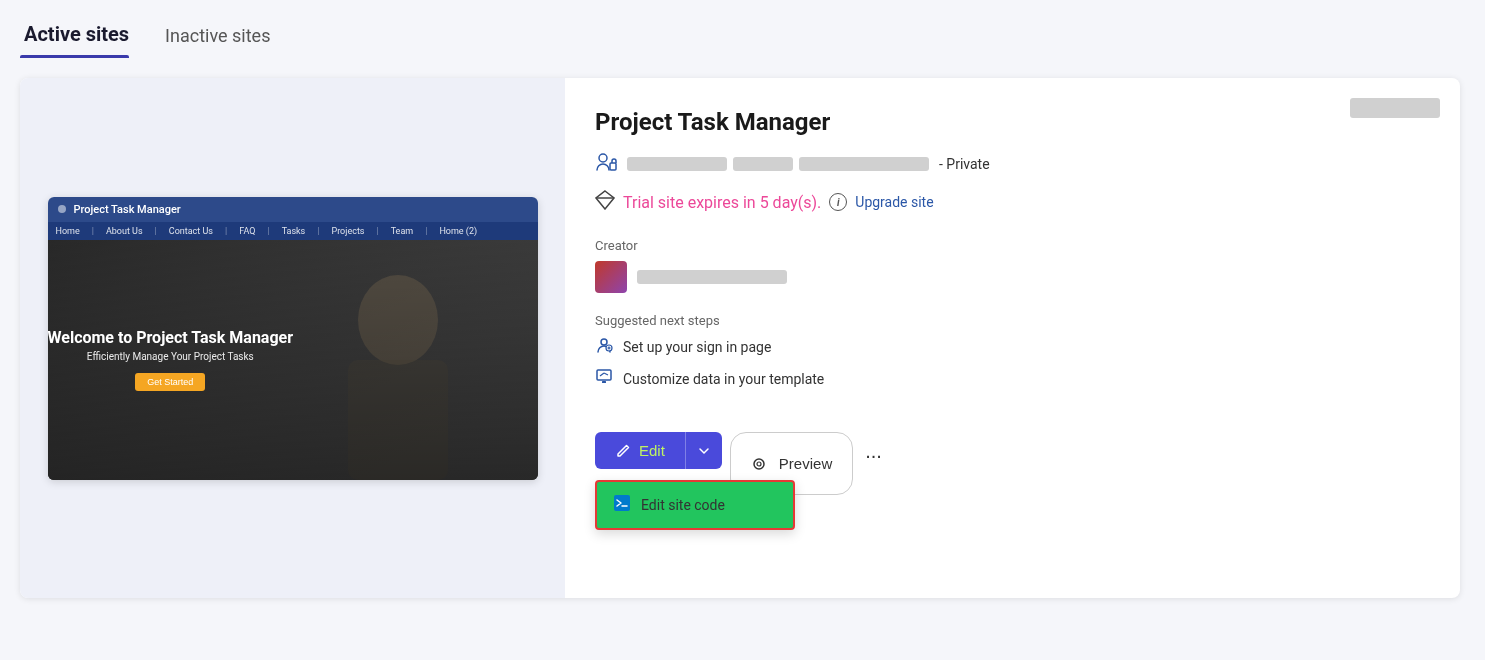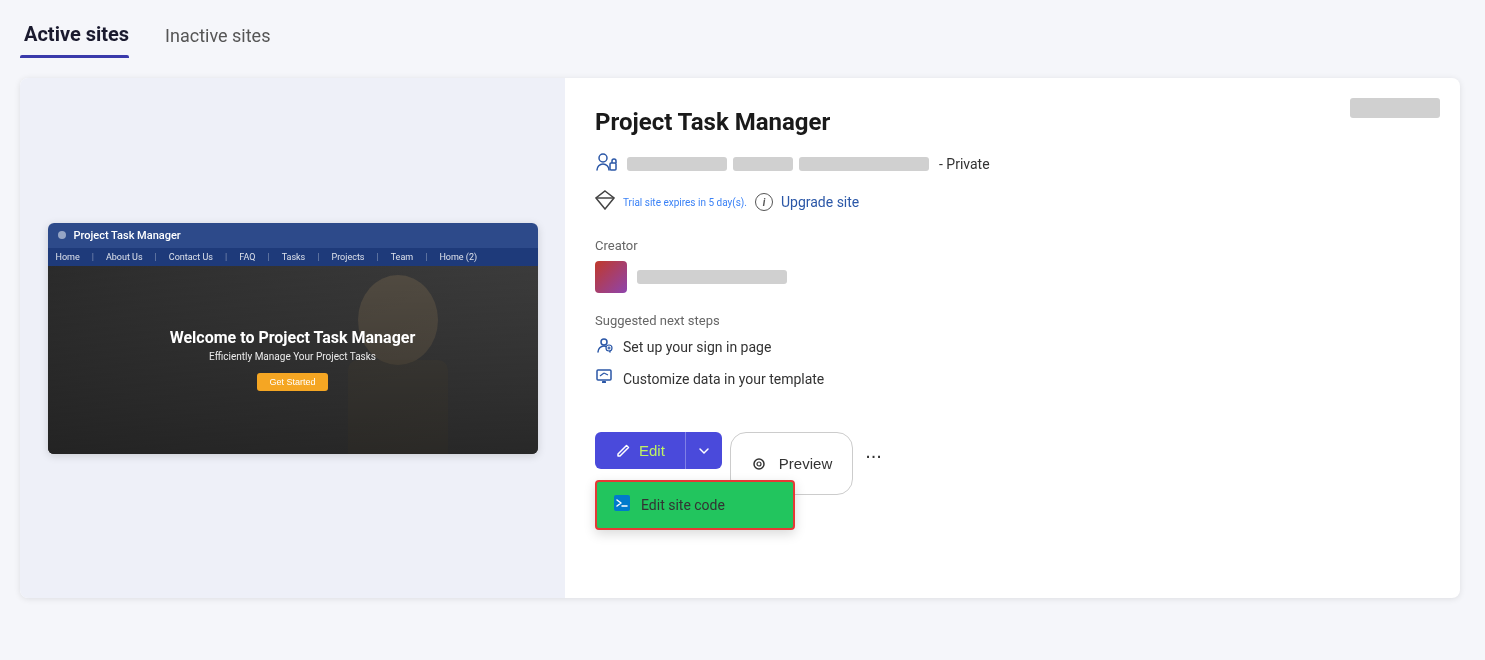--- a/index.html
+++ b/index.html
@@ -123,27 +123,26 @@
       font-size: 9px;
     }
 
     .browser-separator {
       color: rgba(255,255,255,0.4);
       font-size: 9px;
     }
 
     .browser-image {
       width: 100%;
-      height: 188px;
+      height: 240px;
       background: linear-gradient(135deg, #2a2a2a 0%, #4a4a4a 40%, #666 70%, #888 100%);
       position: relative;
       overflow: hidden;
       display: flex;
       align-items: center;
-      justify-content: center;
     }
 
     .browser-image-overlay {
       position: absolute;
       inset: 0;
       background: linear-gradient(to bottom, rgba(0,0,0,0.2), rgba(0,0,0,0.5));
     }
 
     .browser-image-text {
       position: relative;
@@ -226,22 +225,22 @@
       gap: 8px;
       margin-bottom: 24px;
     }
 
     .diamond-icon {
       font-size: 18px;
       color: #444;
     }
 
     .trial-text {
-      font-size: 10px;
-      color: #3b82f6;
+      font-size: 16px;
+      color: #ec4899;
     }
 
     .info-icon {
       width: 18px;
       height: 18px;
       border: 1.5px solid #555;
       border-radius: 50%;
       display: flex;
       align-items: center;
       justify-content: center;

